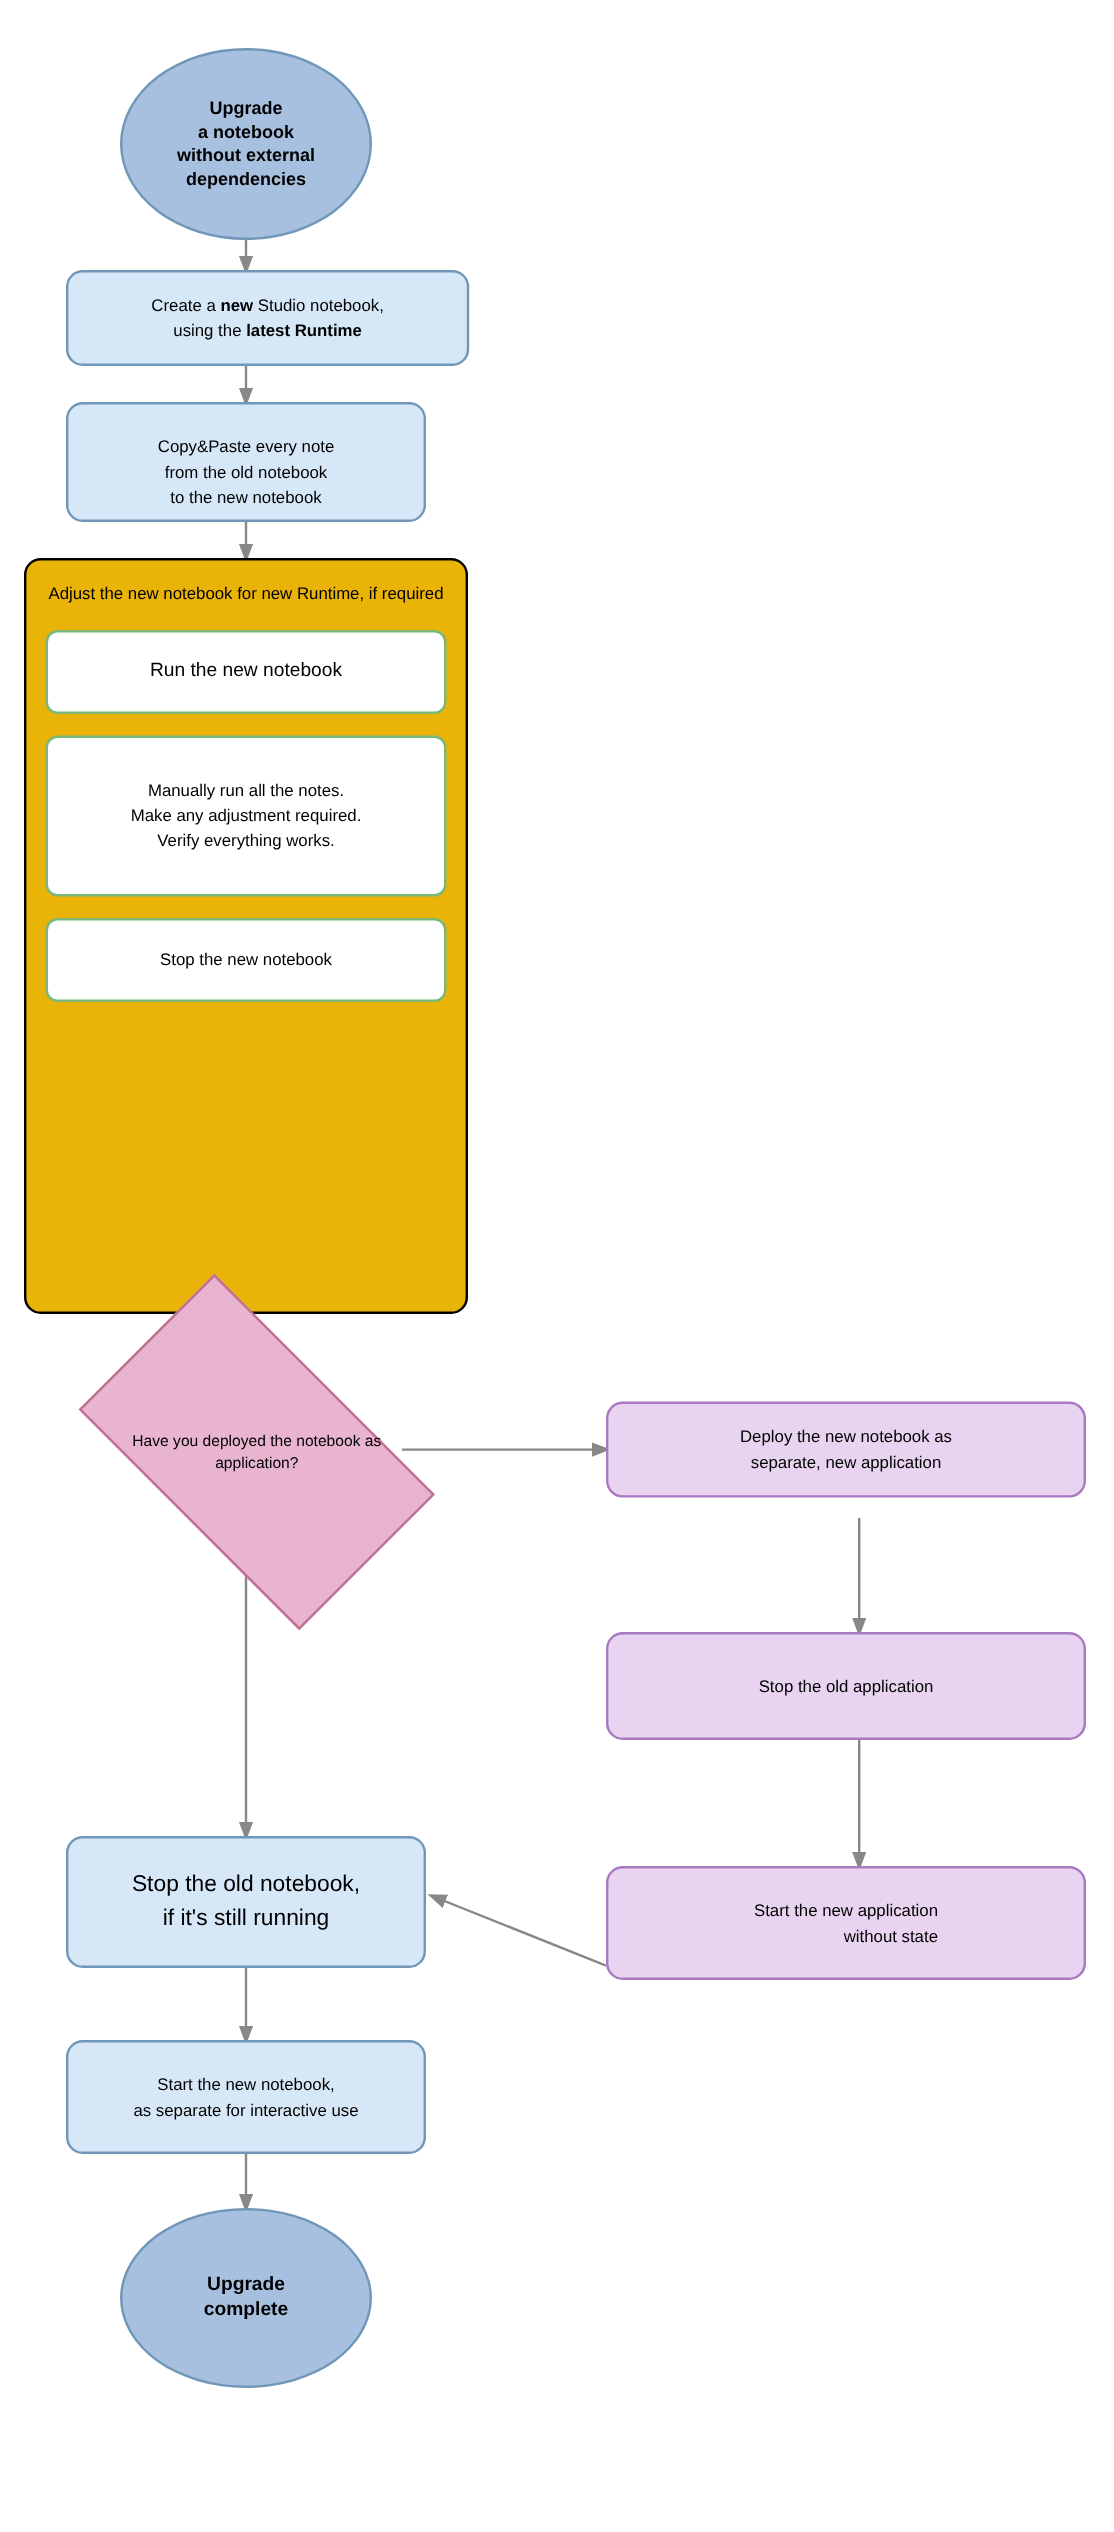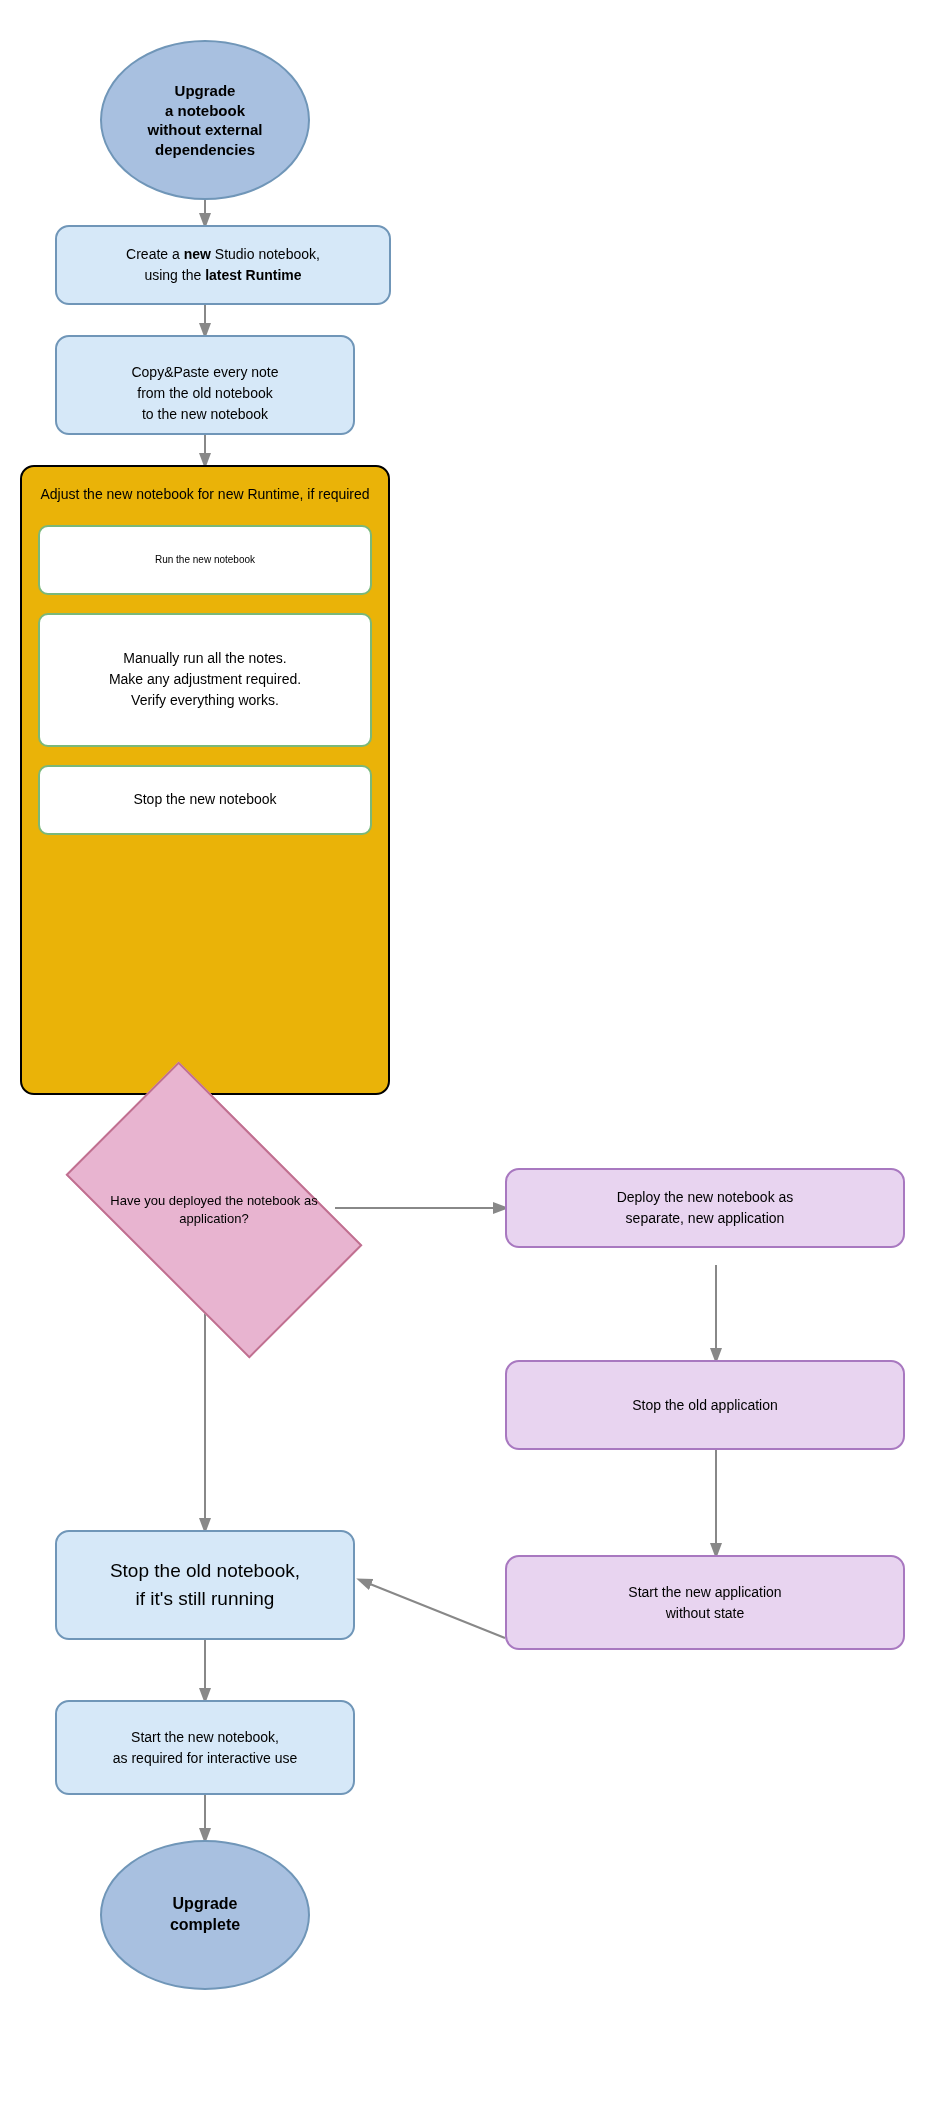--- a/index.html
+++ b/index.html
@@ -158,21 +158,21 @@
   <div class="shape rect-blue" style="left:55px; top:315px; width:300px; height:100px; font-size:14px;align-items:flex-end;">
     <span style="white-space:pre-line; padding:8px;">Copy&amp;Paste every note
 from the old notebook
 to the new notebook</span>
   </div>
 
   <div class="shape rect-green" style="left:20px; top:445px; width:370px; height:630px; flex-direction:column; align-items:flex-start; justify-content:flex-start; padding:18px 16px 18px 16px;">
     <div style="font-size:14px; text-align:center; width:100%; margin-bottom:20px; line-height:1.4;">Adjust the new notebook
 for new Runtime, if required</div>
 
-    <div class="green-subbox" style="position:relative; left:auto; top:auto; width:100%; height:70px; margin-bottom:18px; font-size:10px;align-items:center;">
+    <div class="green-subbox" style="position:relative; left:auto; top:auto; width:100%; height:70px; margin-bottom:18px; font-size:16px;align-items:center;">
       <span>Run the new notebook</span>
     </div>
 
     <div class="green-subbox" style="position:relative; left:auto; top:auto; width:100%; height:134px; margin-bottom:18px; font-size:14px; line-height:1.5;">
       <span style="white-space:pre-line;">Manually run all the notes.
 Make any adjustment required.
 Verify everything works.</span>
     </div>
 
     <div class="green-subbox" style="position:relative; left:auto; top:auto; width:100%; height:70px; font-size:14px;">
@@ -193,33 +193,33 @@
 
   <div class="shape rect-purple" style="left:505px; top:1148px; width:400px; height:80px; font-size:14px;">
     <span style="white-space:pre-line; padding:8px;">Deploy the new notebook as
 separate, new application</span>
   </div>
 
   <div class="shape rect-purple" style="left:505px; top:1340px; width:400px; height:90px; font-size:14px;">
     <span style="white-space:pre-line; padding:8px;">Stop the old application</span>
   </div>
 
-  <div class="shape rect-purple" style="left:505px; top:1535px; width:400px; height:95px; font-size:14px;">
+  <div class="shape rect-purple" style="left:505px; top:1535px; width:400px; height:95px; font-size:14px;text-align:right;">
     <span style="white-space:pre-line; padding:8px;">Start the new application
 without state</span>
   </div>
 
   <div class="shape rect-blue" style="left:55px; top:1510px; width:300px; height:110px; font-size:19px;">
     <span style="white-space:pre-line; padding:8px;">Stop the old notebook,
 if it's still running</span>
   </div>
 
   <div class="shape rect-blue" style="left:55px; top:1680px; width:300px; height:95px; font-size:14px;">
     <span style="white-space:pre-line; padding:8px;">Start the new notebook,
-as required for interactive use</span>
+as separate for interactive use</span>
   </div>
 
   <div class="shape circle" style="left:100px; top:1820px; width:210px; height:150px; font-size:16px; font-weight:bold;">
     <span style="white-space:pre-line; text-align:center; font-weight:bold;">Upgrade
 complete</span>
   </div>
 
 </div>
 
 </body></html>

